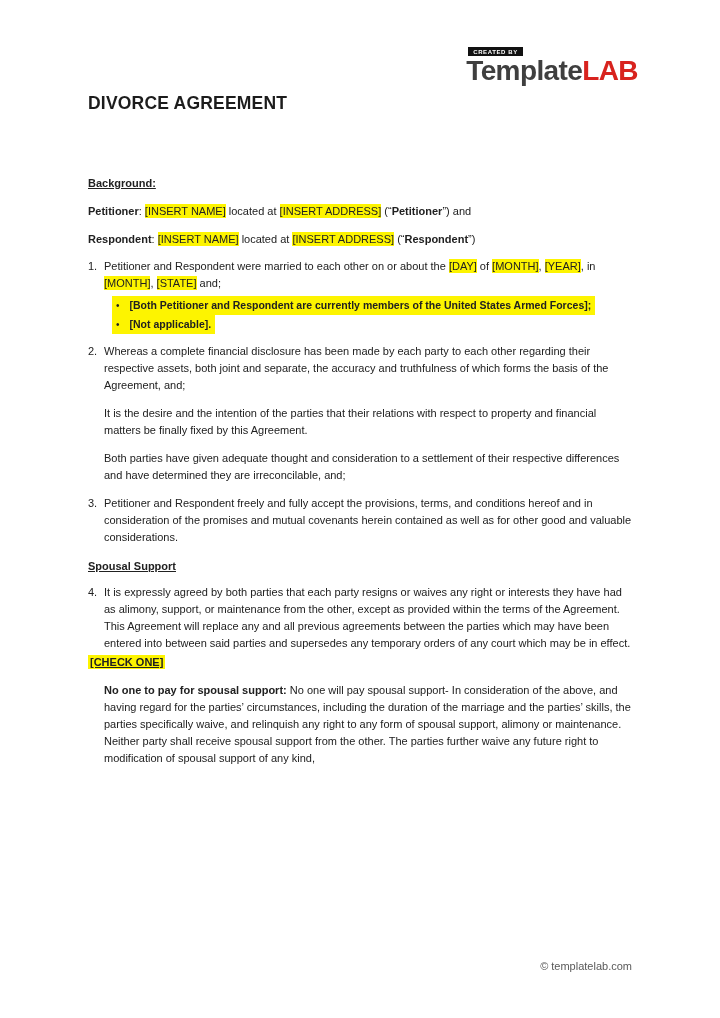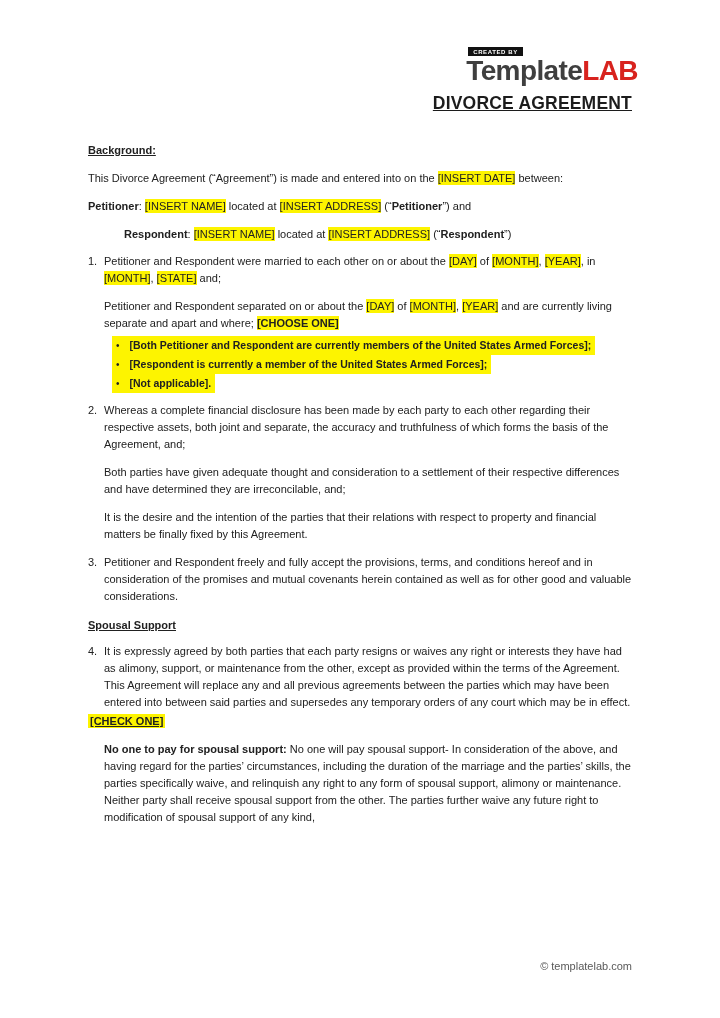--- a/index.html
+++ b/index.html
@@ -45,41 +45,40 @@
   .brand{
     font-size:28px;
     font-weight:bold;
     letter-spacing:-0.6px;
     line-height:26px;
   }
   .brand-main{color:var(--brand-gray);}
   .brand-accent{color:var(--accent-red);}
   
   .title{
-    text-align:right;
+    text-align:left;
     font-size:17.5px;
     font-weight:bold;
     line-height:22px;
     letter-spacing:.2px;
     color:#1c1c1c;
-    text-decoration:underline;
   }
   
   .doc{font-size:11px;line-height:17px;}
   .h-sec{
     font-weight:bold;
     text-decoration:underline;
     font-size:11px;
-    margin-top:28px;
+    margin-top:61px;
   }
   .h-sec2{margin-top:12px;}
   p.para{margin-top:11px;}
   .mt-intro{margin-top:11px;}
   .mt-pet{margin-top:36px;}
-  .mt-resp{margin-top:13px;margin-left:36px;}
+  .mt-resp{margin-top:13px;}
   .indent{margin-left:16px;}
   .b{font-weight:bold;}
   .u{text-decoration:underline;text-align:center;}
   .hl{background:var(--highlight);padding:1px 0;}
   
   .num-item{display:flex;align-items:flex-start;}
   .mt-item1{margin-top:10px;}
   .mt-item2{margin-top:9px;}
   .mt-item3{margin-top:11px;}
   .mt-item4{margin-top:9px;}
@@ -116,53 +115,48 @@
     <span class="created-by">CREATED BY</span>
     <div class="brand"><span class="brand-main">Template</span><span class="brand-accent">LAB</span></div>
   </div>
 
   <h1 class="title">DIVORCE AGREEMENT</h1>
 
   <div class="doc">
 
     <div class="h-sec">Background:</div>
 
-    <p class="para mt-intro"><span>This Divorce Agreement (“Agreement”) is made and entered into on the </span><span class="hl">[INSERT DATE]</span><span> between:</span></p>
 
     <p class="para mt-pet"><span class="b">Petitioner</span><span>: </span><span class="hl">[INSERT NAME]</span><span> located at </span><span class="hl">[INSERT ADDRESS]</span><span> (“</span><span class="b">Petitioner</span><span>”) and</span></p>
 
     <p class="para mt-resp"><span class="b">Respondent</span><span>: </span><span class="hl">[INSERT NAME]</span><span> located at </span><span class="hl">[INSERT ADDRESS]</span><span> (“</span><span class="b">Respondent</span><span>”)</span></p>
 
     <div class="num-item mt-item1">
       <span class="num">1.</span>
       <div class="num-body"><span>Petitioner and Respondent were married to each other on or about the </span><span class="hl">[DAY]</span><span> of </span><span class="hl">[MONTH]</span><span>, </span><span class="hl">[YEAR]</span><span>, in </span><span class="hl">[MONTH]</span><span>, </span><span class="hl">[STATE]</span><span> and;</span></div>
     </div>
 
-    <p class="para indent"><span>Petitioner and Respondent separated on or about the </span><span class="hl">[DAY]</span><span> of </span><span class="hl">[MONTH]</span><span>, </span><span class="hl">[YEAR]</span><span> and are currently living separate and apart and where; </span><span class="b hl">[CHOOSE ONE]</span></p>
 
     <div class="bullets">
       <div class="bullet-row">
         <span class="hl bullet-band"><span class="dot">•</span><span class="b">[Both Petitioner and Respondent are currently members of the United States Armed Forces];</span></span>
-      </div>
-      <div class="bullet-row">
-        <span class="hl bullet-band"><span class="dot">•</span><span class="b">[Respondent is currently a member of the United States Armed Forces];</span></span>
       </div>
       <div class="bullet-row">
         <span class="hl bullet-band"><span class="dot">•</span><span class="b">[Not applicable].</span></span>
       </div>
     </div>
 
     <div class="num-item mt-item2">
       <span class="num">2.</span>
       <div class="num-body"><span>Whereas a complete financial disclosure has been made by each party to each other regarding their respective assets, both joint and separate, the accuracy and truthfulness of which forms the basis of the Agreement, and;</span></div>
     </div>
 
+    <p class="para indent"><span>It is the desire and the intention of the parties that their relations with respect to property and financial matters be finally fixed by this Agreement.</span></p>
+
     <p class="para indent"><span>Both parties have given adequate thought and consideration to a settlement of their respective differences and have determined they are irreconcilable, and;</span></p>
-
-    <p class="para indent"><span>It is the desire and the intention of the parties that their relations with respect to property and financial matters be finally fixed by this Agreement.</span></p>
 
     <div class="num-item mt-item3">
       <span class="num">3.</span>
       <div class="num-body"><span>Petitioner and Respondent freely and fully accept the provisions, terms, and conditions hereof and in consideration of the promises and mutual covenants herein contained as well as for other good and valuable considerations.</span></div>
     </div>
 
     <div class="h-sec h-sec2">Spousal Support</div>
 
     <div class="num-item mt-item4">
       <span class="num">4.</span>

